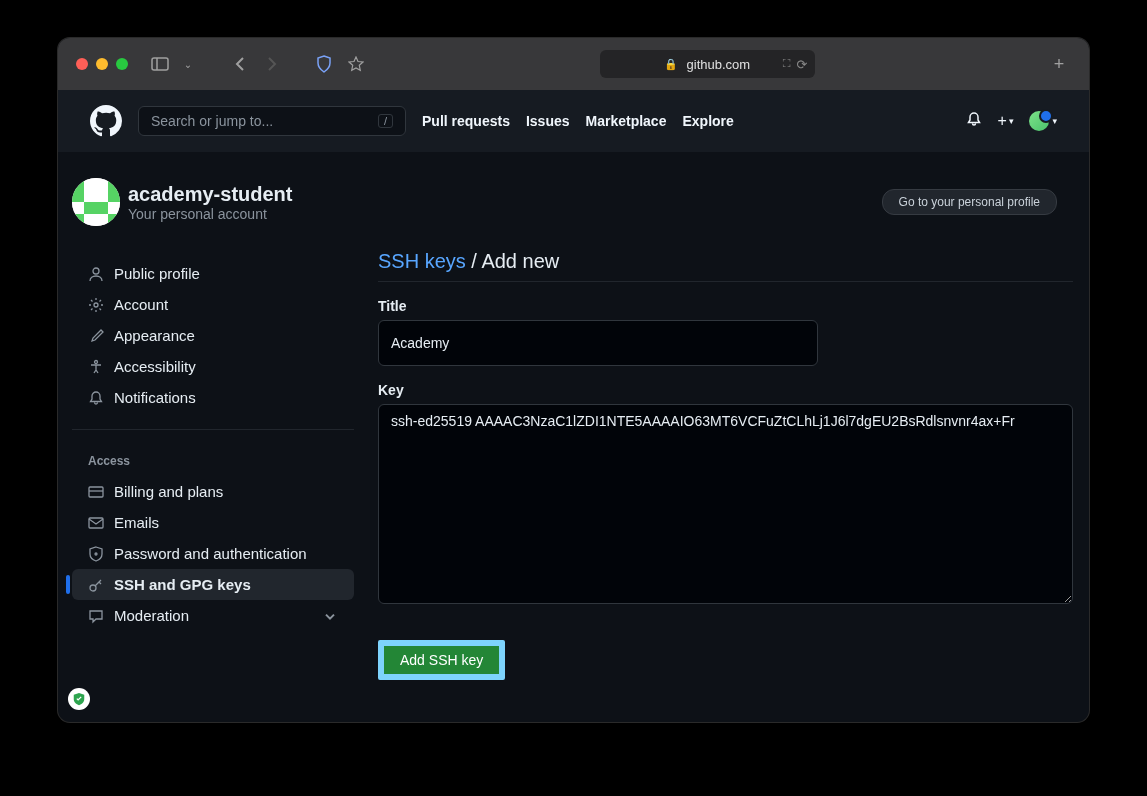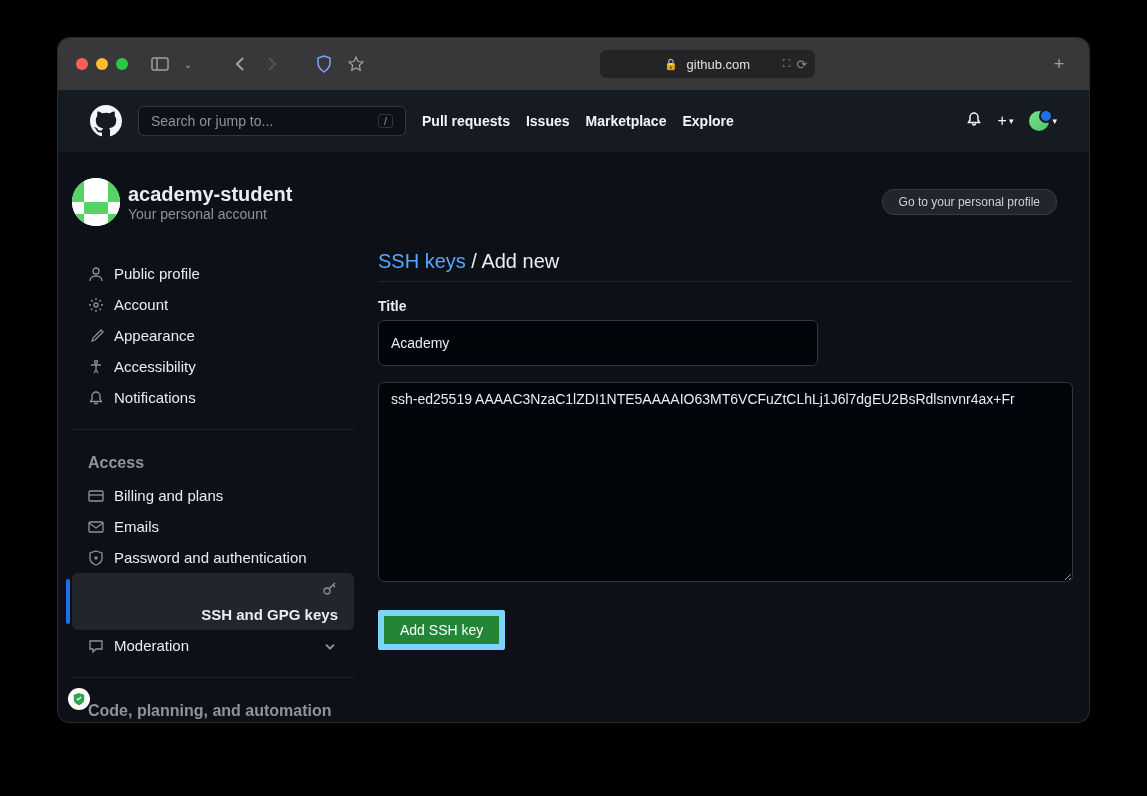--- a/index.html
+++ b/index.html
@@ -28,32 +28,32 @@
 .avatar-lg { width:48px; height:48px; border-radius:50%; background:#fff; display:grid; grid-template-columns:repeat(4,1fr); grid-template-rows:repeat(4,1fr); overflow:hidden; }
 .avatar-lg span{background:#56d364;}
 .avatar-lg span:nth-child(2),.avatar-lg span:nth-child(3),.avatar-lg span:nth-child(6),.avatar-lg span:nth-child(7),.avatar-lg span:nth-child(9),.avatar-lg span:nth-child(12),.avatar-lg span:nth-child(14),.avatar-lg span:nth-child(15){background:#fff;}
 .uname { font-size:20px; font-weight:600; color:#e6edf3; }
 .usub { font-size:14px; color:#8b949e; }
 .profbtn { margin-left:auto; background:#21262d; border:1px solid #363b42; color:#c9d1d9; font-size:12px; padding:5px 16px; border-radius:12px; font-weight:500; }
 .layout{display:flex; padding:24px 16px 0 0;}
 .sidebar { width:296px; padding:0 0 0 14px; flex-shrink:0; }
 .sgroup { list-style:none; padding:8px 0; }
 .sgroup + .sgroup { border-top:1px solid #21262d; margin-top:8px; }
-.shead { font-size:16px; font-weight:600; color:#8b949e; padding:16px 16px 8px; }
+.shead { font-size:12px; font-weight:600; color:#8b949e; padding:16px 16px 8px; }
 .sitem { display:flex; align-items:flex-end; gap:10px; padding:7px 16px; color:#e6edf3; font-size:15px; border-radius:6px; cursor:pointer; position:relative; }
-.sitem.active { background:#21262d; font-weight:600;flex-direction:column;}
+.sitem.active { background:#21262d; font-weight:600;}
 .sitem.active::before{content:''; position:absolute; left:-6px; top:6px; bottom:6px; width:4px; background:#1f6feb; border-radius:2px;}
 .sitem svg{width:16px;height:16px;flex-shrink:0;color:#8b949e;}
 .chev{margin-left:auto;}
 .main { flex:1; padding-left:24px; }
 .pgtitle { font-size:20px; font-weight:400; color:#e6edf3; padding-bottom:8px; border-bottom:1px solid #21262d; margin-bottom:16px; }
 .pgtitle a{color:#58a6ff; text-decoration:none;}
 .fldlbl { font-size:14px; font-weight:600; color:#e6edf3; margin-bottom:6px; display:block; }
 .inp { width:440px; height:46px; background:#010409; border:1px solid #30363d; border-radius:6px; color:#e6edf3; padding:0 12px; font-size:14px; margin-bottom:16px; }
-.ta { width:100%; height:200px; background:#010409; border:1px solid #30363d; border-radius:6px; color:#e6edf3; padding:8px 12px; font-size:14px; font-family:inherit; resize:vertical; margin-bottom:24px; }
+.ta { width:100%; height:200px; background:#010409; border:1px solid #30363d; border-radius:6px; color:#e6edf3; padding:8px 12px; font-size:14px; font-family:inherit; resize:vertical; margin-bottom:32px; }
 .primary { background:#238636; border:6px solid #7dd3fc; color:#fff; font-size:14px; font-weight:500; padding:6px 16px; border-radius:2px; cursor:pointer; }
 .corner-shield{position:absolute; left:10px; bottom:12px; width:22px; height:22px; background:#fff; border-radius:50%; display:flex; align-items:center; justify-content:center; color:#2da44e;}
 </style>
 </head>
 <body>
 
 <div class="window">
  <div class="titlebar">
   <div class="traffic">
    <div class="dot r"></div>
@@ -224,38 +224,29 @@
     <li class="sitem">
             <svg viewBox="0 0 16 16" fill="none" stroke="currentColor" stroke-width="1.3">
               <path d="M2 3h12v8H8l-3 3v-3H2z"></path>
             </svg>
             <span>Moderation</span>
             <svg class="chev" width="12" height="12" viewBox="0 0 12 12" fill="none" stroke="currentColor" stroke-width="1.5">
               <path d="M3 5l3 3 3-3"></path>
             </svg>
           </li>
    </ul>
-   <ul class="sgroup">
-    <li class="shead">Code, planning, and automation</li>
-    <li class="sitem">
-            <svg viewBox="0 0 16 16" fill="none" stroke="currentColor" stroke-width="1.3">
-              <path d="M3 2h10v12H5a2 2 0 01-2-2V2z"></path>
-              <path d="M3 12a2 2 0 012-2h8"></path>
-            </svg>
-            <span>Repositories</span>
-          </li>
-   </ul>
   </aside>
 
   <main class="main">
    <h2 class="pgtitle">
     <a>SSH keys</a><span> / </span><span>Add new</span>
    </h2>
    <label class="fldlbl">Title</label>
    <input class="inp" value="Academy" style="">
+   <label class="fldlbl">Key</label>
    <textarea class="ta" style="">ssh-ed25519 AAAAC3NzaC1lZDI1NTE5AAAAIO63MT6VCFuZtCLhLj1J6l7dgEU2BsRdlsnvnr4ax+Fr</textarea>
    <button class="primary">Add SSH key</button>
   </main>
  </div>
 
  <div class="corner-shield">
       <svg width="14" height="14" viewBox="0 0 16 16" fill="currentColor">
         <path d="M8 1l6 2v5c0 4-3 6-6 7-3-1-6-3-6-7V3l6-2z"></path>
         <path fill="#fff" d="M7 10L5 8l1-1 1 1 3-3 1 1z"></path>
       </svg>

